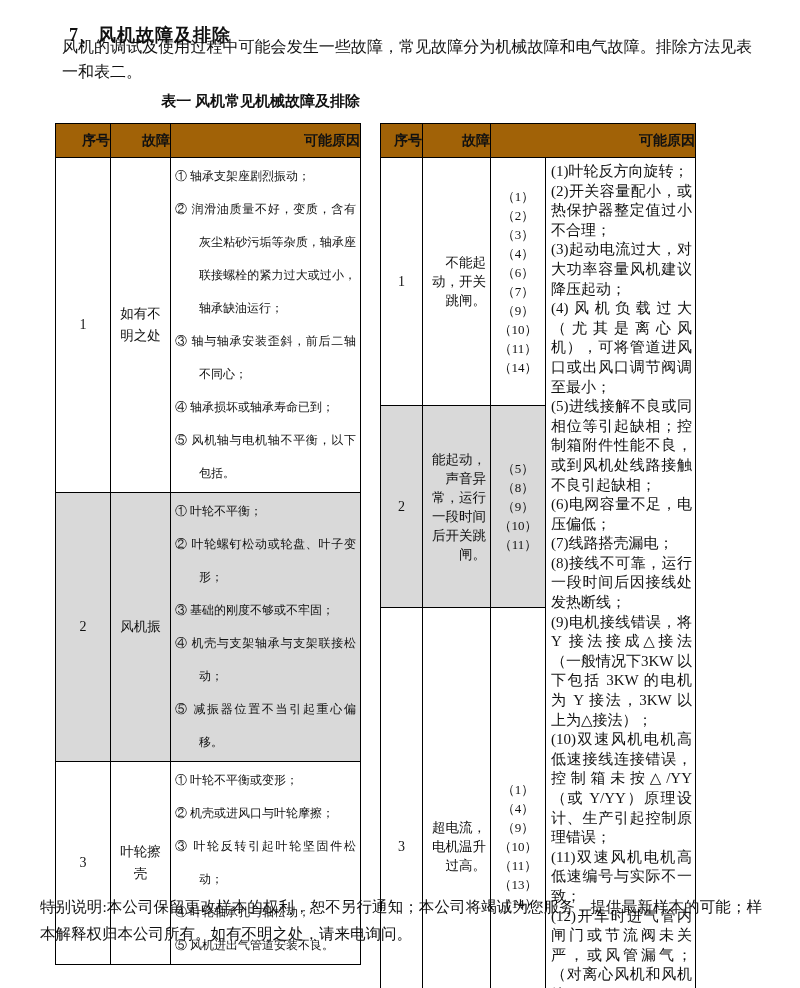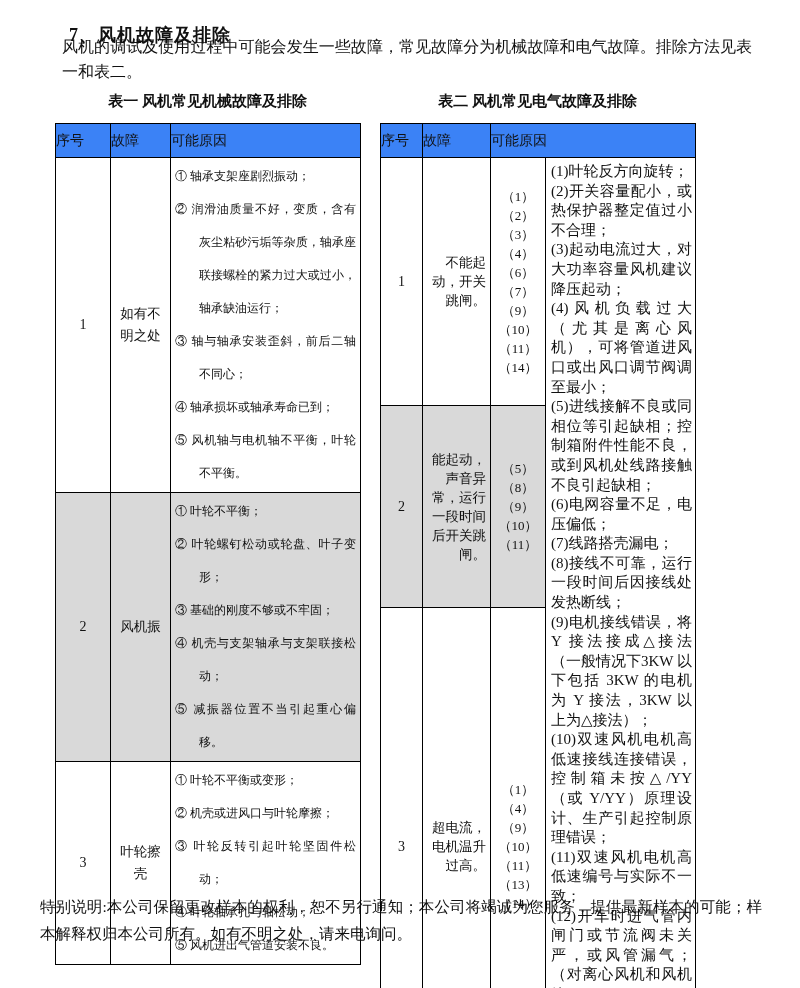--- a/index.html
+++ b/index.html
@@ -15,30 +15,30 @@
   }
   .intro {
     position:absolute; left:62px; top:34px; width:690px; margin:0;
     font-size:16px; line-height:25px; text-align:justify;
   }
 
   .caption {
     position:absolute; top:92px; margin:0;
     font-size:15px; font-weight:bold; text-align:center;
   }
-  .cap1 { left:55px;  width:305px; }
+  .cap1 { left:55px;  width:305px;text-align:right; }
   .cap2 { left:380px; width:315px; }
 
   table { border-collapse:collapse; table-layout:fixed; position:absolute; top:123px; }
   .t1 { left:55px;  width:305px; }
   .t2 { left:380px; width:315px; border-bottom:3px solid #000; }
   th, td { border:1px solid #000; padding:0; vertical-align:middle; }
   th {
-    background:#3b82f6; font-size:14px; font-weight:normal;
-    height:33px; text-align:left;
+    background:#a16207; font-size:14px; font-weight:bold;
+    height:33px; text-align:right;
   }
   td.shaded { background:#d9d9d9; }
 
   
   .t1 col.c-no    { width:55px; }
   .t1 col.c-fault { width:60px; }
   .t1 col.c-cause { width:190px; }
   .t1 td.no    { text-align:center; font-size:14px; }
   .t1 td.fault { text-align:center; font-size:13.5px; line-height:22px; padding:0 3px; }
   .t1 td.cause { padding:2px 4px; }
@@ -75,21 +75,20 @@
 </head>
 <body>
 
 <div class="page">
 
   <h1 class="doc-title">7、风机故障及排除</h1>
 
   <p class="intro">风机的调试及使用过程中可能会发生一些故障，常见故障分为机械故障和电气故障。排除方法见表一和表二。</p>
 
   <div class="caption cap1">表一 风机常见机械故障及排除</div>
-  <div class="caption cap2">表二 风机常见电气故障及排除</div>
 
   <table class="t1">
     <colgroup>
         <col class="c-no">
         <col class="c-fault">
         <col class="c-cause">
       </colgroup>
     <thead>
         <tr>
           <th>序号</th>
@@ -99,21 +98,21 @@
       </thead>
     <tbody>
         <tr>
           <td class="no">1</td>
           <td class="fault">如有不明之处</td>
           <td class="cause">
             <p>① 轴承支架座剧烈振动；</p>
             <p>② 润滑油质量不好，变质，含有灰尘粘砂污垢等杂质，轴承座联接螺栓的紧力过大或过小，轴承缺油运行；</p>
             <p>③ 轴与轴承安装歪斜，前后二轴不同心；</p>
             <p>④ 轴承损坏或轴承寿命已到；</p>
-            <p>⑤ 风机轴与电机轴不平衡，叶轮不平衡。</p>
+            <p>⑤ 风机轴与电机轴不平衡，以下包括。</p>
           </td>
         </tr>
         <tr>
           <td class="no shaded">2</td>
           <td class="fault shaded">风机振</td>
           <td class="cause shaded">
             <p>① 叶轮不平衡；</p>
             <p>② 叶轮螺钉松动或轮盘、叶子变形；</p>
             <p>③ 基础的刚度不够或不牢固；</p>
             <p>④ 机壳与支架轴承与支架联接松动；</p>

